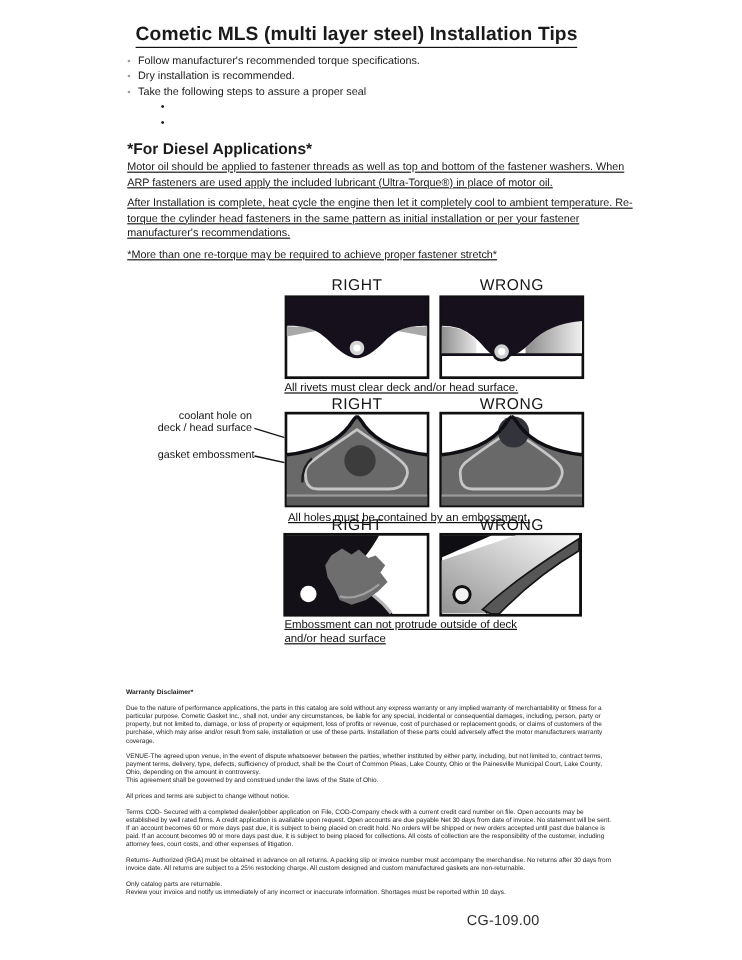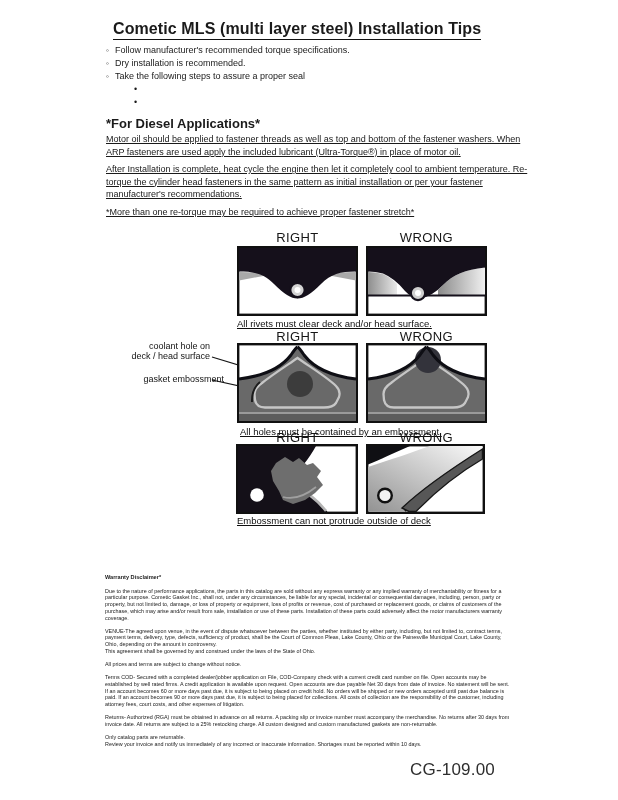--- a/index.html
+++ b/index.html
@@ -24,21 +24,21 @@
   #p2{left:106px;top:163px;}
   #p3{left:106px;top:206px;}
   .rw-label{font-size:13px;letter-spacing:.4px;color:#161616;width:121px;text-align:center;}
   .panel{background:#fff;}
   .panel svg{display:block;}
   .caption{font-size:9.5px;color:#101010;line-height:12px;text-decoration:underline;}
   .small-label{font-size:9px;line-height:10px;text-align:right;color:#141414;}
   .legal{left:105px;top:574px;width:407px;font-size:5.4px;line-height:6.7px;color:#222;}
   .legal .lg-h{font-weight:bold;font-size:5.6px;margin:0 0 7px 0;}
   .legal p{margin:0 0 6.5px 0;}
-  .footer-code{left:410px;top:760px;font-size:17px;color:#2e2e2e;letter-spacing:.2px;}
+  .footer-code{left:389px;top:760px;font-size:12px;color:#2e2e2e;letter-spacing:.2px;}
 </style>
 </head>
 <body>
 
 <h1 class="abs title">Cometic MLS (multi layer steel) Installation Tips</h1>
 
 <div class="abs tips">
   <div class="b-line">
     <span class="b">◦</span>
     <span>Follow manufacturer's recommended torque specifications.</span>
@@ -102,21 +102,21 @@
 
 <div class="abs caption" style="left:237px;top:318px;">All rivets must clear deck and/or head surface.</div>
 
 <div class="abs rw-label" style="left:237px;top:329px;">RIGHT</div>
 <div class="abs rw-label" style="left:366px;top:329px;">WRONG</div>
 
 <div class="abs small-label" style="left:60px;top:341px;width:150px;">
   <div>coolant hole on</div>
   <div>deck / head surface</div>
 </div>
-<div class="abs small-label" style="left:72px;top:374px;width:152px;">gasket embossment</div>
+<div class="abs small-label" style="left:60px;top:374px;width:152px;">gasket embossment</div>
 
 <svg class="abs" style="left:205px;top:340px;" width="105" height="60">
   <line x1="7" y1="17" x2="89" y2="42" stroke="#141414" stroke-width="1.1"></line>
   <line x1="7" y1="40" x2="57" y2="51" stroke="#141414" stroke-width="1.1"></line>
 </svg>
 
 <div class="abs panel" style="left:237px;top:343px;">
   <svg width="121" height="80" viewBox="0 0 121 80">
     <rect x="1.2" y="1.2" width="118.6" height="77.6" fill="#ffffff" stroke="#101010" stroke-width="2.4"></rect>
     <path d="M2,36 C28,33 44,25 54,12 Q59,4.5 60.5,4 Q62,4.5 67,12 C77,25 93,33 119,36 L119,78 H2 Z" fill="#696969"></path>
@@ -171,20 +171,21 @@
     <path d="M2,23 C24,16 47,8 64,2 H116.5 V12 C90,28 61,47 39,67 L2,67 Z" fill="url(#silv)"></path>
     <path d="M2,2 H44 C29,8.5 13,16 2,20.5 Z" fill="#0f0f13"></path>
     <path d="M116.5,12 C90,28 61,47 39,67" fill="none" stroke="#111111" stroke-width="2"></path>
     <path d="M116.5,5 C88,23 58,43 36,64 L43,67.5 L50,67.5 C71,46 96,27 116.5,15 Z" fill="#575757" stroke="#161616" stroke-width="1.4"></path>
     <circle cx="19" cy="51.5" r="6.8" fill="#f2f2f2" stroke="#111111" stroke-width="2.4"></circle>
   </svg>
 </div>
 
 <div class="abs caption" style="left:237px;top:515px;width:230px;">
   <div>Embossment can not protrude outside of deck</div>
+  <div>and/or head surface</div>
 </div>
 
 <div class="abs legal">
   <div class="lg-h">Warranty Disclaimer*</div>
   <p>Due to the nature of performance applications, the parts in this catalog are sold without any express warranty or any implied warranty of merchantability or fitness for a particular purpose.  Cometic Gasket Inc., shall not, under any circumstances, be liable for any special, incidental or consequential damages, including, person, party or property, but not limited to, damage, or loss of property or equipment, loss of profits or revenue, cost of purchased or replacement goods, or claims of customers of the purchase, which may arise and/or result from sale, installation or use of these parts.  Installation of these parts could adversely affect the motor manufacturers warranty coverage.</p>
   <p>
     </p>
     <div>VENUE-The agreed upon venue, in the event of dispute whatsoever between the parties, whether instituted by either party, including, but not limited to, contract terms, payment terms, delivery, type, defects, sufficiency of product, shall be the Court of Common Pleas, Lake County, Ohio or the Painesville Municipal Court, Lake County, Ohio, depending on the amount in controversy.</div>
     <div>This agreement shall be governed by and construed under the laws of the State of Ohio.</div>
   <p></p>

